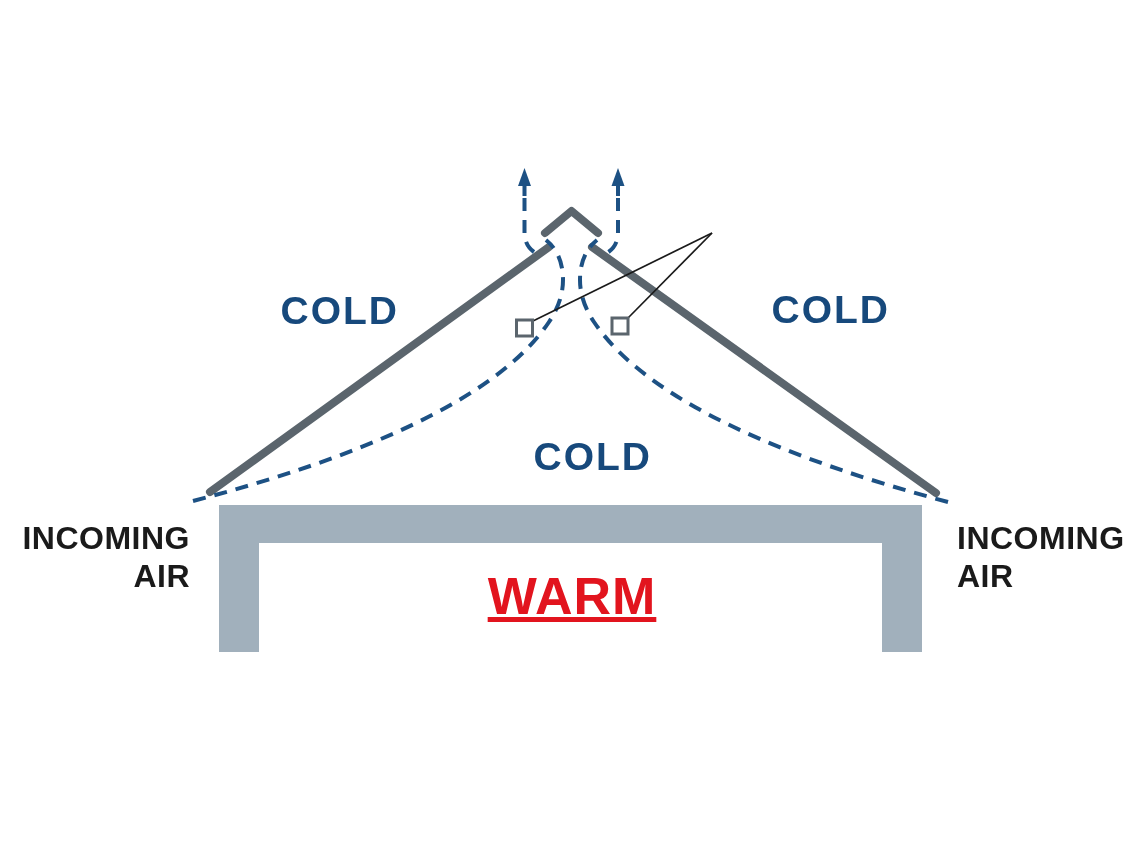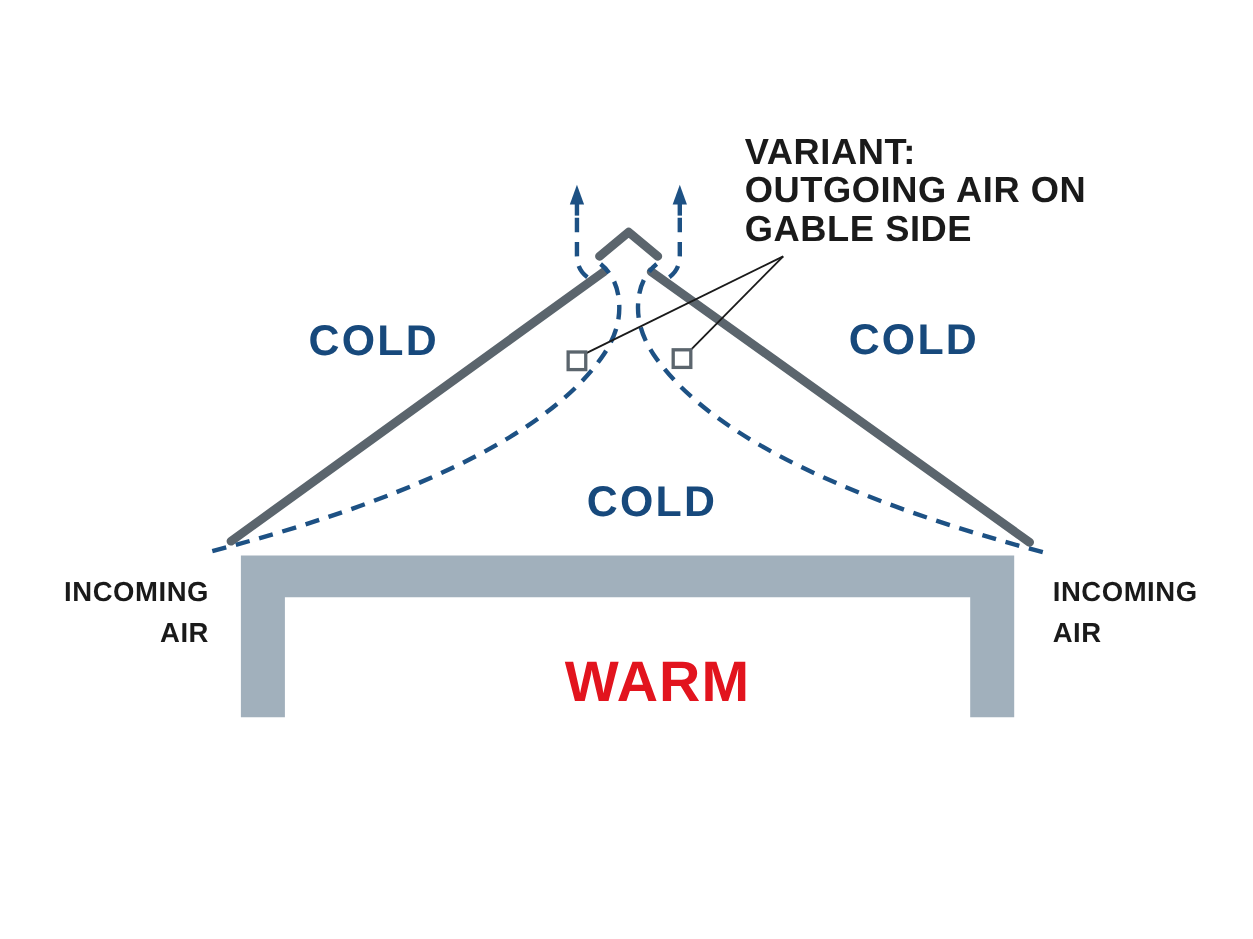--- a/index.html
+++ b/index.html
@@ -39,32 +39,33 @@
     font-size: 39px;
     line-height: 39px;
     letter-spacing: 2px;
     color: var(--cold_text, #17497c);
   }
   .label-cold-left  { left: 249px; top: 291px; }
   .label-cold-right { left: 740px; top: 290px; }
   .label-cold-center{ left: 502px; top: 437px; }
   .label-warm {
     left: 462px;
-    top: 594px;
+    top: 570px;
     width: 220px;
-    text-align: right;
+    text-align: center;
     font-size: 52px;
     line-height: 52px;
     letter-spacing: 1px;
     color: var(--warm_text, #e2141e);
+    text-decoration: underline;
   }
   .label-incoming {
     top: 519px;
     width: 190px;
-    font-size: 25px;
+    font-size: 32px;
     line-height: 38px;
     letter-spacing: 0.5px;
     color: var(--annotation_text, #1a1a1a);
   }
   .label-incoming-left  { left: 0px;   text-align: right; }
   .label-incoming-right { left: 957px; text-align: left; }
 
   .structure-stroke {
     stroke: var(--structure_gray, #5b656d);
     fill: none;
@@ -121,23 +122,20 @@
       <rect class="arrow-head" x="616" y="185" width="4" height="11"></rect>
     </g>
 
     <line class="note-line" x1="712" y1="233" x2="533" y2="321"></line>
     <line class="note-line" x1="712" y1="233" x2="628" y2="318"></line>
 
     <rect class="vent-square" x="516.5" y="320" width="16" height="16"></rect>
     <rect class="vent-square" x="612" y="318" width="16" height="16"></rect>
   </svg>
 
-  <div class="label label-variant">VARIANT:
-OUTGOING AIR ON
-GABLE SIDE</div>
 
   <div class="label label-cold label-cold-left">COLD</div>
 
   <div class="label label-cold label-cold-right">COLD</div>
 
   <div class="label label-cold label-cold-center">COLD</div>
 
   <div class="label label-warm">WARM</div>
 
   <div class="label label-incoming label-incoming-left">INCOMING

